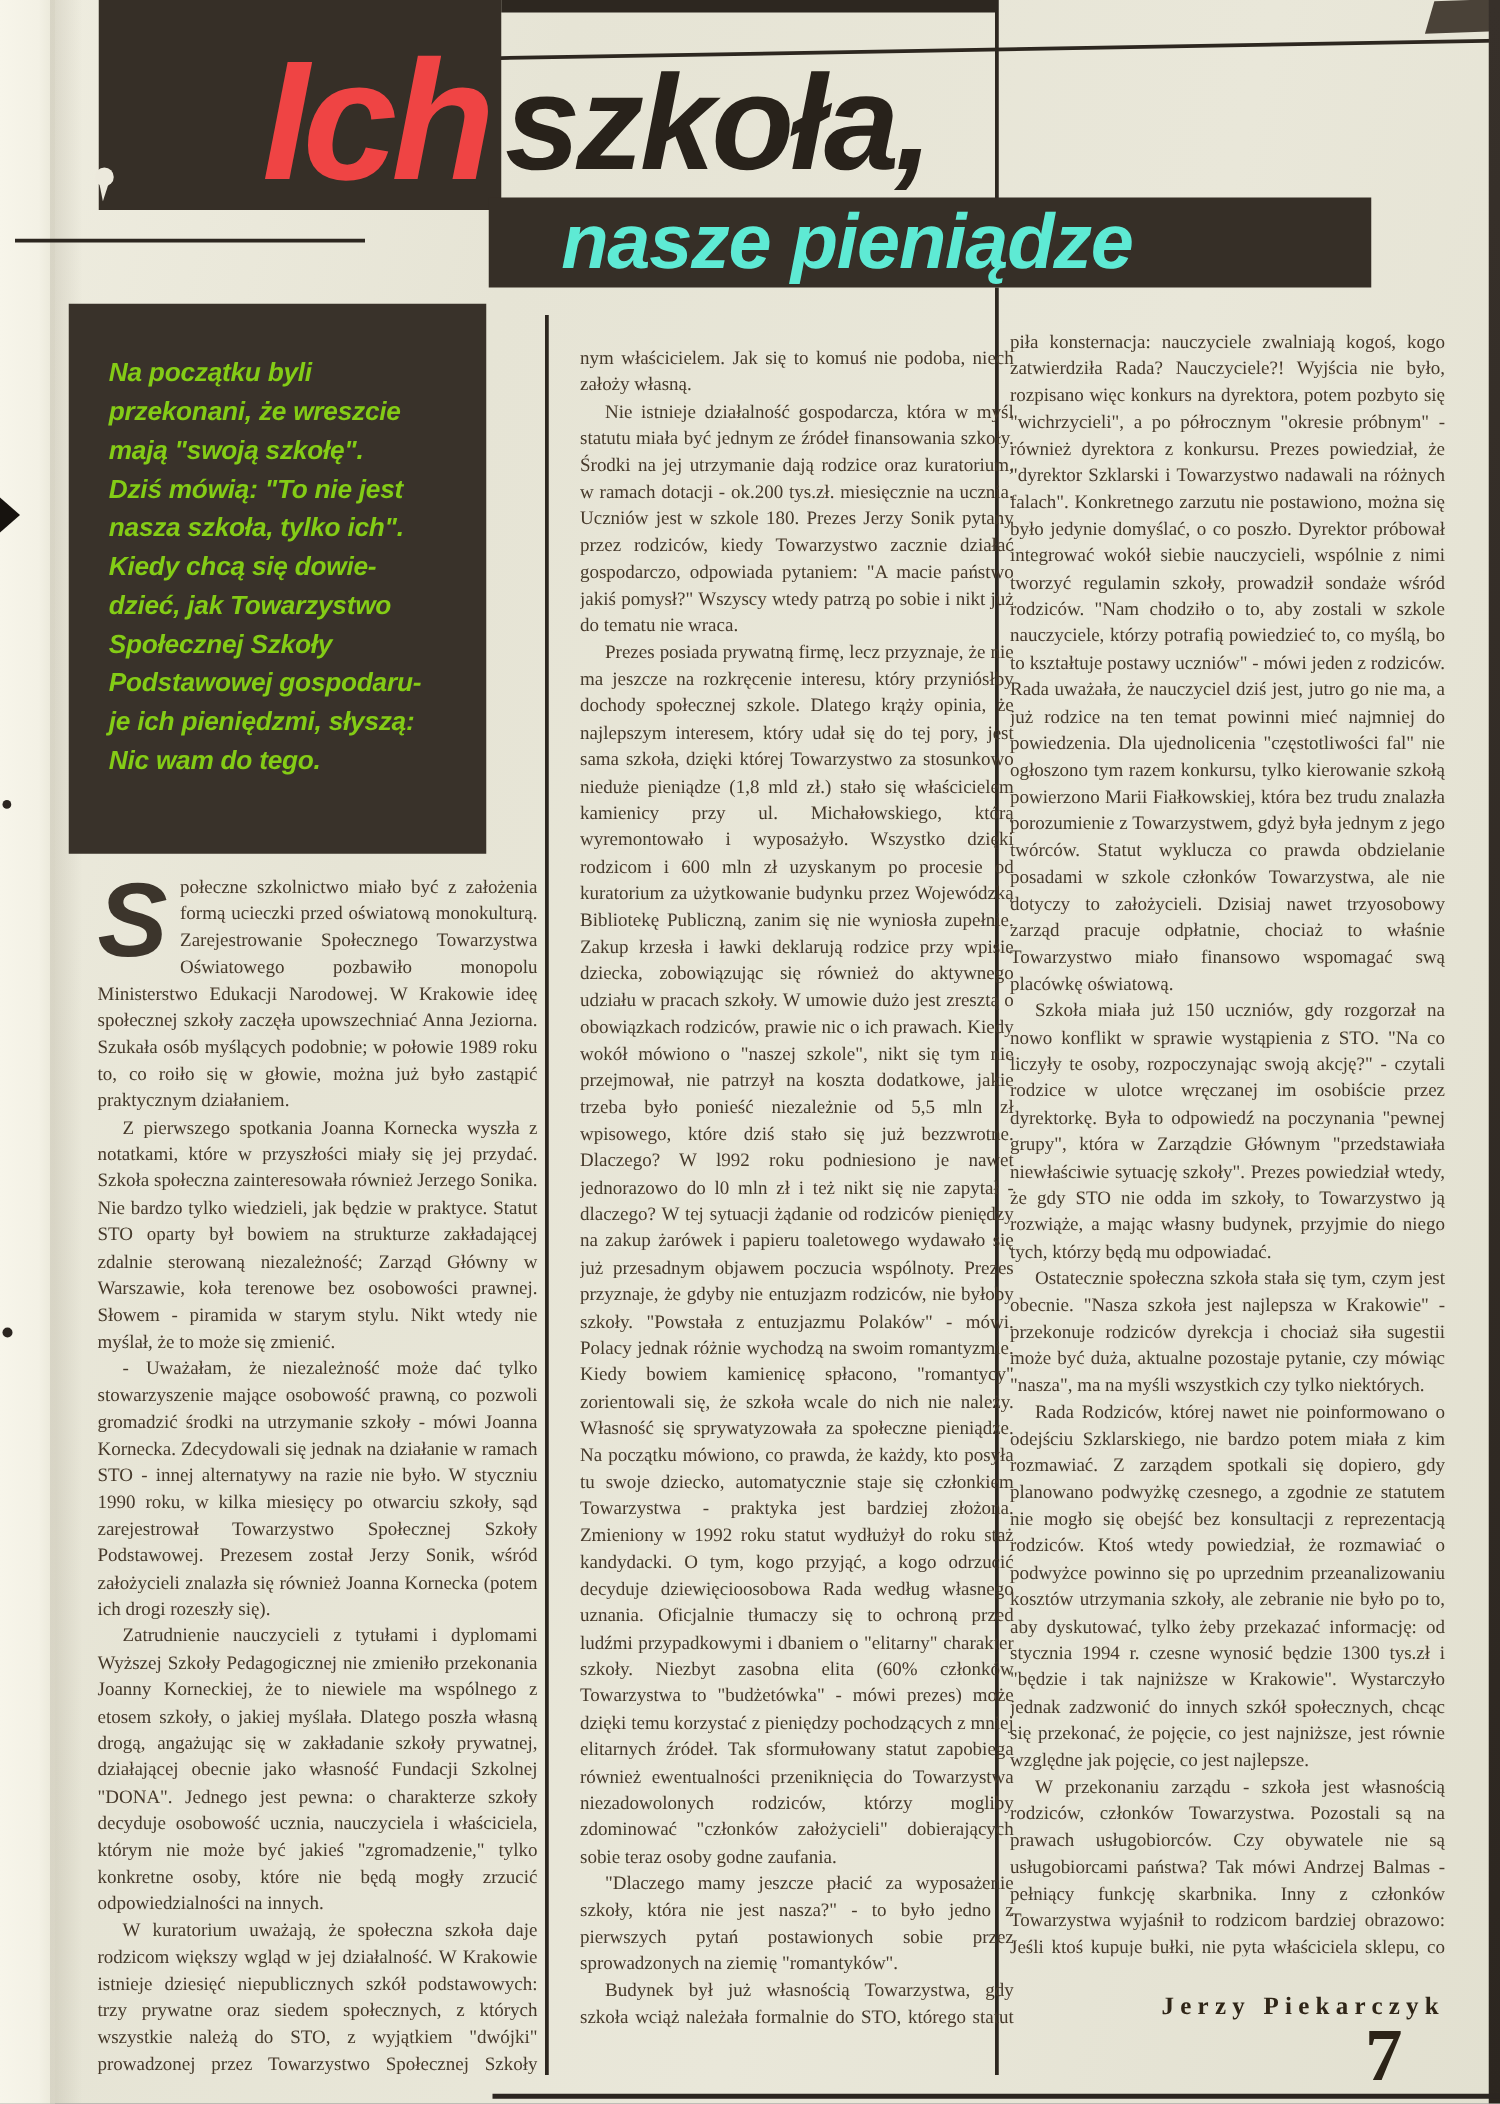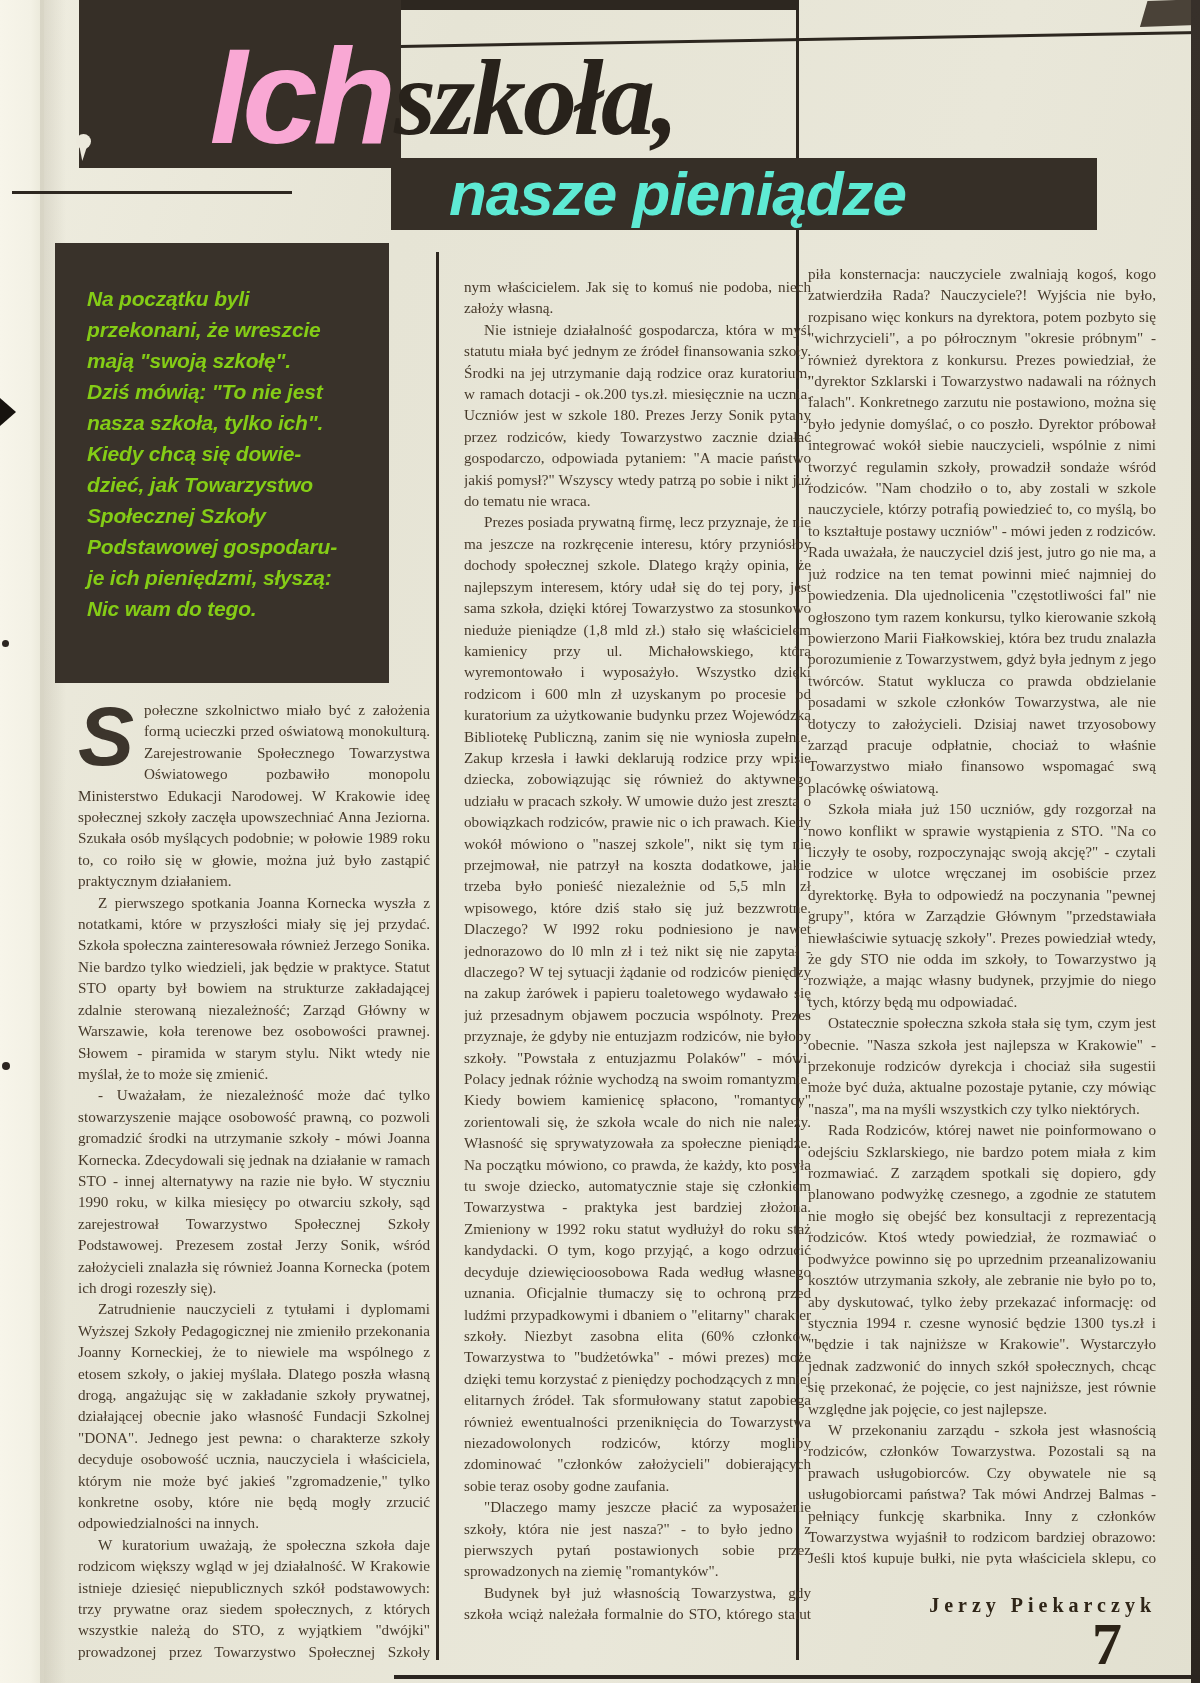--- a/index.html
+++ b/index.html
@@ -9,26 +9,26 @@
     font-family:"Liberation Serif",serif;
   }
   .left-strip{position:absolute;left:0;top:0;width:44px;height:100%;
     background:linear-gradient(90deg,#f7f5ea 0%,#f3f1e5 70%,#e9e7d8 100%);}
   .fold-shade{position:absolute;left:40px;top:0;width:26px;height:100%;
     background:linear-gradient(90deg,rgba(110,100,80,0.16),rgba(0,0,0,0));}
   
   .ich-box{position:absolute;left:79px;top:0;width:322px;height:168px;background:#362f27;}
   .ich-text{position:absolute;right:10px;bottom:4px;
     font-family:"Liberation Sans",sans-serif;font-style:italic;font-weight:900;
-    font-size:136px;line-height:1;color:#f9a8d4;letter-spacing:-5px;}
+    font-size:136px;line-height:1;color:#ef4444;letter-spacing:-5px;}
   .comma-mark{position:absolute;left:76px;top:134px;width:15px;height:15px;border-radius:50%;background:#ece9dc;}
   .comma-mark::after{content:"";position:absolute;left:0px;top:10px;width:0;height:0;
     border-top:16px solid #ece9dc;border-left:9px solid transparent;transform:rotate(18deg);}
-  .szkola{position:absolute;left:394px;top:44px;
-    font-family:Liberation Serif, serif;font-style:italic;font-weight:900;
+  .szkola{position:absolute;left:404px;top:44px;
+    font-family:Liberation Sans, sans-serif;font-style:italic;font-weight:900;
     font-size:108px;line-height:1;color:#28221b;letter-spacing:-3px;}
   .headline-bar{position:absolute;left:391px;top:158px;width:706px;height:72px;
     background:#362f27;display:flex;align-items:center;}
   .bar-text{margin-left:58px;font-family:Liberation Sans, sans-serif;font-style:italic;
     font-weight:900;font-size:62px;line-height:1;color:#5eead4;letter-spacing:-1px;}
   
   .top-strip{position:absolute;left:401px;top:0;width:396px;height:10px;background:#2d2720;}
   .h-rule-top{position:absolute;left:400px;top:45px;width:800px;height:3px;background:#2d2720;
     transform:rotate(-1deg);transform-origin:left center;}
   .h-rule-left{position:absolute;left:12px;top:191px;width:280px;height:3px;background:#2d2720;}

